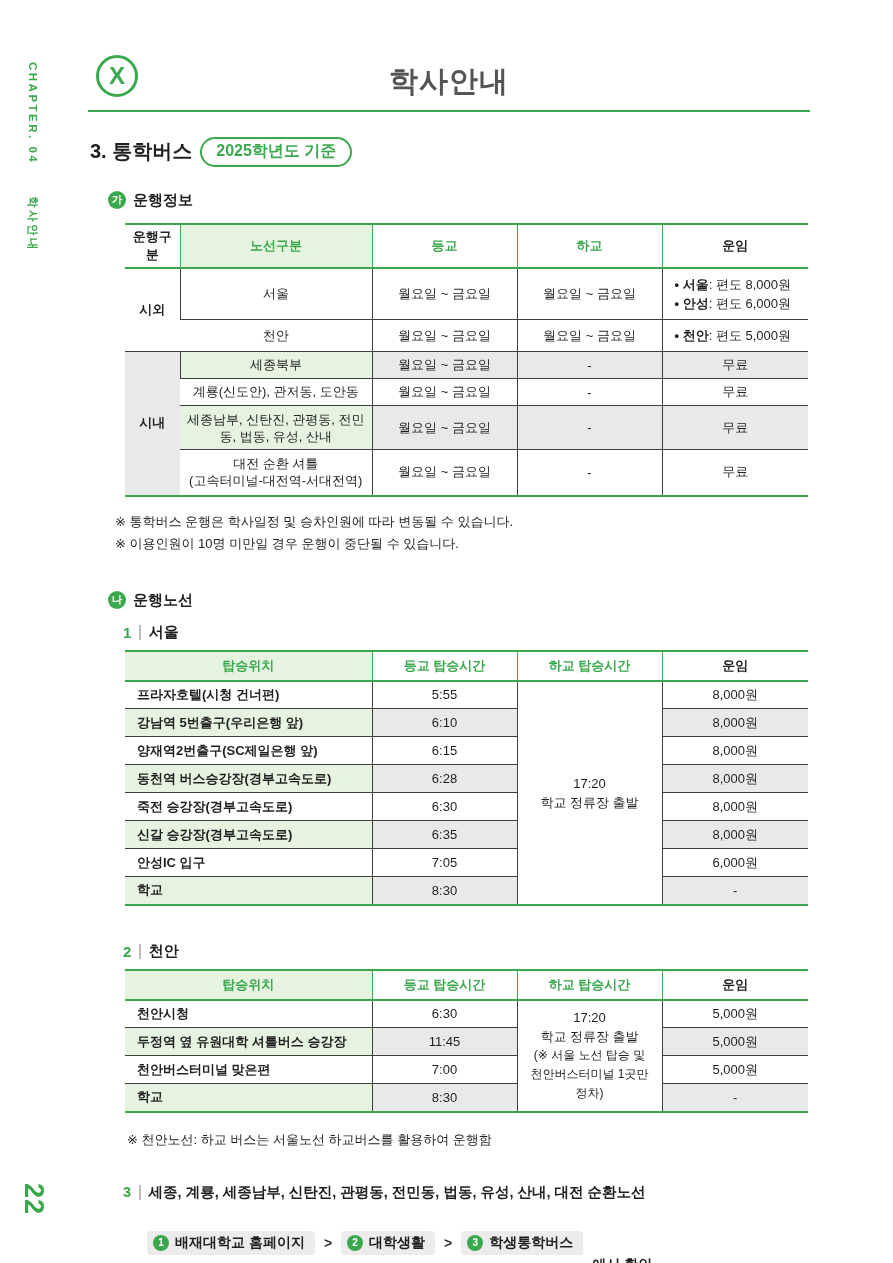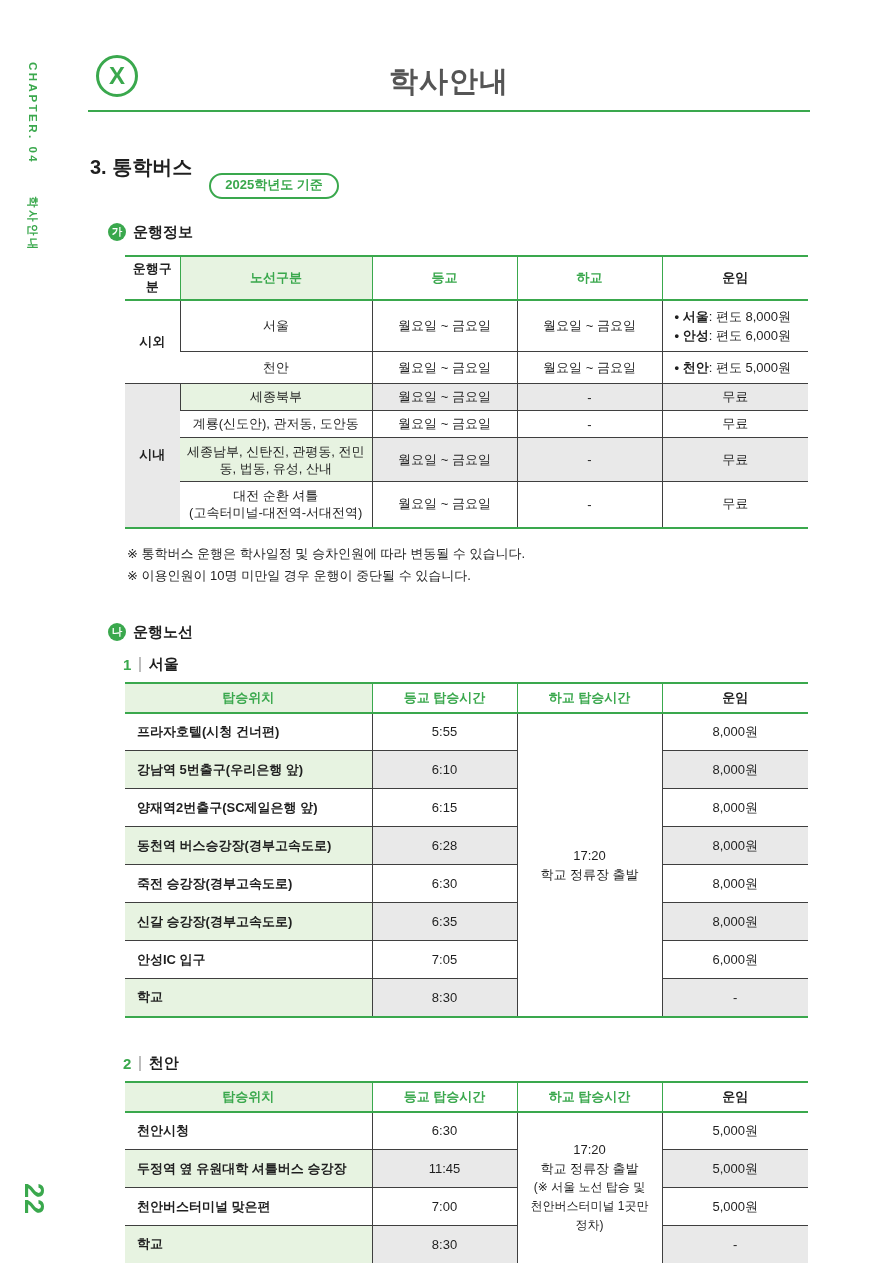--- a/index.html
+++ b/index.html
@@ -32,25 +32,25 @@
   .logo{
     position:absolute;left:8px;top:3px;width:42px;height:42px;border:3.5px solid var(--green);
     border-radius:50%;display:flex;align-items:center;justify-content:center;
     color:var(--green);font-weight:bold;font-size:24px;line-height:1;
   }
   .page-title{
     position:absolute;left:0;right:0;top:10px;text-align:center;
     font-size:29px;font-weight:bold;color:#555;letter-spacing:1px;
   }
   
-  .sec-head{margin:25px 0 0 2px;display:flex;align-items:center;gap:17px;}
+  .sec-head{margin:25px 0 0 2px;display:flex;align-items:center;gap:8px;}
   .sec-title{font-size:20px;font-weight:bold;}
   .badge{
     border:2px solid var(--green);border-radius:999px;color:var(--green);
-    font-weight:bold;font-size:13px;padding:1px 14px 3px;line-height:1.35;margin-top:36px;
+    font-weight:bold;font-size:16px;padding:1px 14px 3px;line-height:1.35;
   }
   .sub-head{margin:24px 0 0 20px;display:flex;align-items:center;gap:7px;}
   .marker{
     width:18px;height:18px;border-radius:50%;background:var(--green);color:#fff;
     font-size:10.5px;font-weight:bold;display:flex;align-items:center;justify-content:center;flex:0 0 auto;
   }
   .sub-title{font-size:15px;font-weight:bold;}
   
   table{border-collapse:collapse;table-layout:fixed;width:683px;margin-left:37px;font-size:13px;
         border-top:2px solid var(--green);border-bottom:2px solid var(--green);}
@@ -63,24 +63,24 @@
   td.h-route{color:var(--green);background:var(--lgreen);font-family:Liberation Serif, serif;}
   td.grp{font-weight:bold;}
   td.grp-green{background:var(--lgreen);font-weight:bold;}
   tr.alt td{background:var(--gray);}
   tr.alt td.c-route,tr.alt td.c-stop{background:var(--lgreen);}
   td.c-stop{text-align:left;font-weight:bold;padding-left:12px;}
   td.fare-l{text-align:left;padding-left:12px;line-height:19px;}
   td.merged{background:#fff;line-height:19px;}
   td.merged .sm{font-size:12px;}
   .h54{height:52px;} .h34{height:32px;} .h30{height:27px;} .h46{height:44px;} .h48{height:46px;}
-  .rt tbody td{height:38px;}
+  .rt tbody td{height:28px;}
   .two-line{line-height:17px;}
   
-  .notes{margin:14px 0 0 39px;font-size:13px;line-height:22px;color:#222;}
+  .notes{margin:14px 0 0 27px;font-size:13px;line-height:22px;color:#222;}
   .route-label{margin:13px 0 0 35px;display:flex;align-items:center;gap:8px;font-size:15px;}
   .route-label .num{color:var(--green);font-weight:bold;}
   .route-label .bar{width:1.5px;height:15px;background:#bdbdbd;display:inline-block;}
   .route-label .name{font-weight:bold;}
   .mt36{margin-top:36px;}
   .footnote{margin:18px 0 0 39px;font-size:13px;color:#222;}
   
   .route3{margin:34px 0 0 35px;}
   .route3-title-row{display:flex;align-items:center;gap:8px;font-size:14.5px;}
   .route3-title-row .name{font-weight:bold;}
@@ -310,25 +310,27 @@
         <td>5,000원</td>
       </tr>
       <tr class="alt">
         <td class="c-stop">학교</td>
         <td>8:30</td>
         <td>-</td>
       </tr>
     </tbody>
   </table>
 
+  <div class="footnote">※ 천안노선: 하교 버스는 서울노선 하교버스를 활용하여 운행함</div>
 
   <div class="route3">
     <div class="route3-title-row">
       <span class="num" style="color:var(--green);font-weight:bold;">3</span>
       <span class="bar" style="width:1.5px;height:15px;background:#bdbdbd;display:inline-block;"></span>
+      <span class="name">세종, 계룡, 세종남부, 신탄진, 관평동, 전민동, 법동, 유성, 산내, 대전 순환노선</span>
     </div>
     <div class="chips">
       <span class="chip">
         <span class="cnum">1</span>
         <span>배재대학교 홈페이지</span>
       </span>
       <span class="sep">&gt;</span>
       <span class="chip">
         <span class="cnum">2</span>
         <span>대학생활</span>

